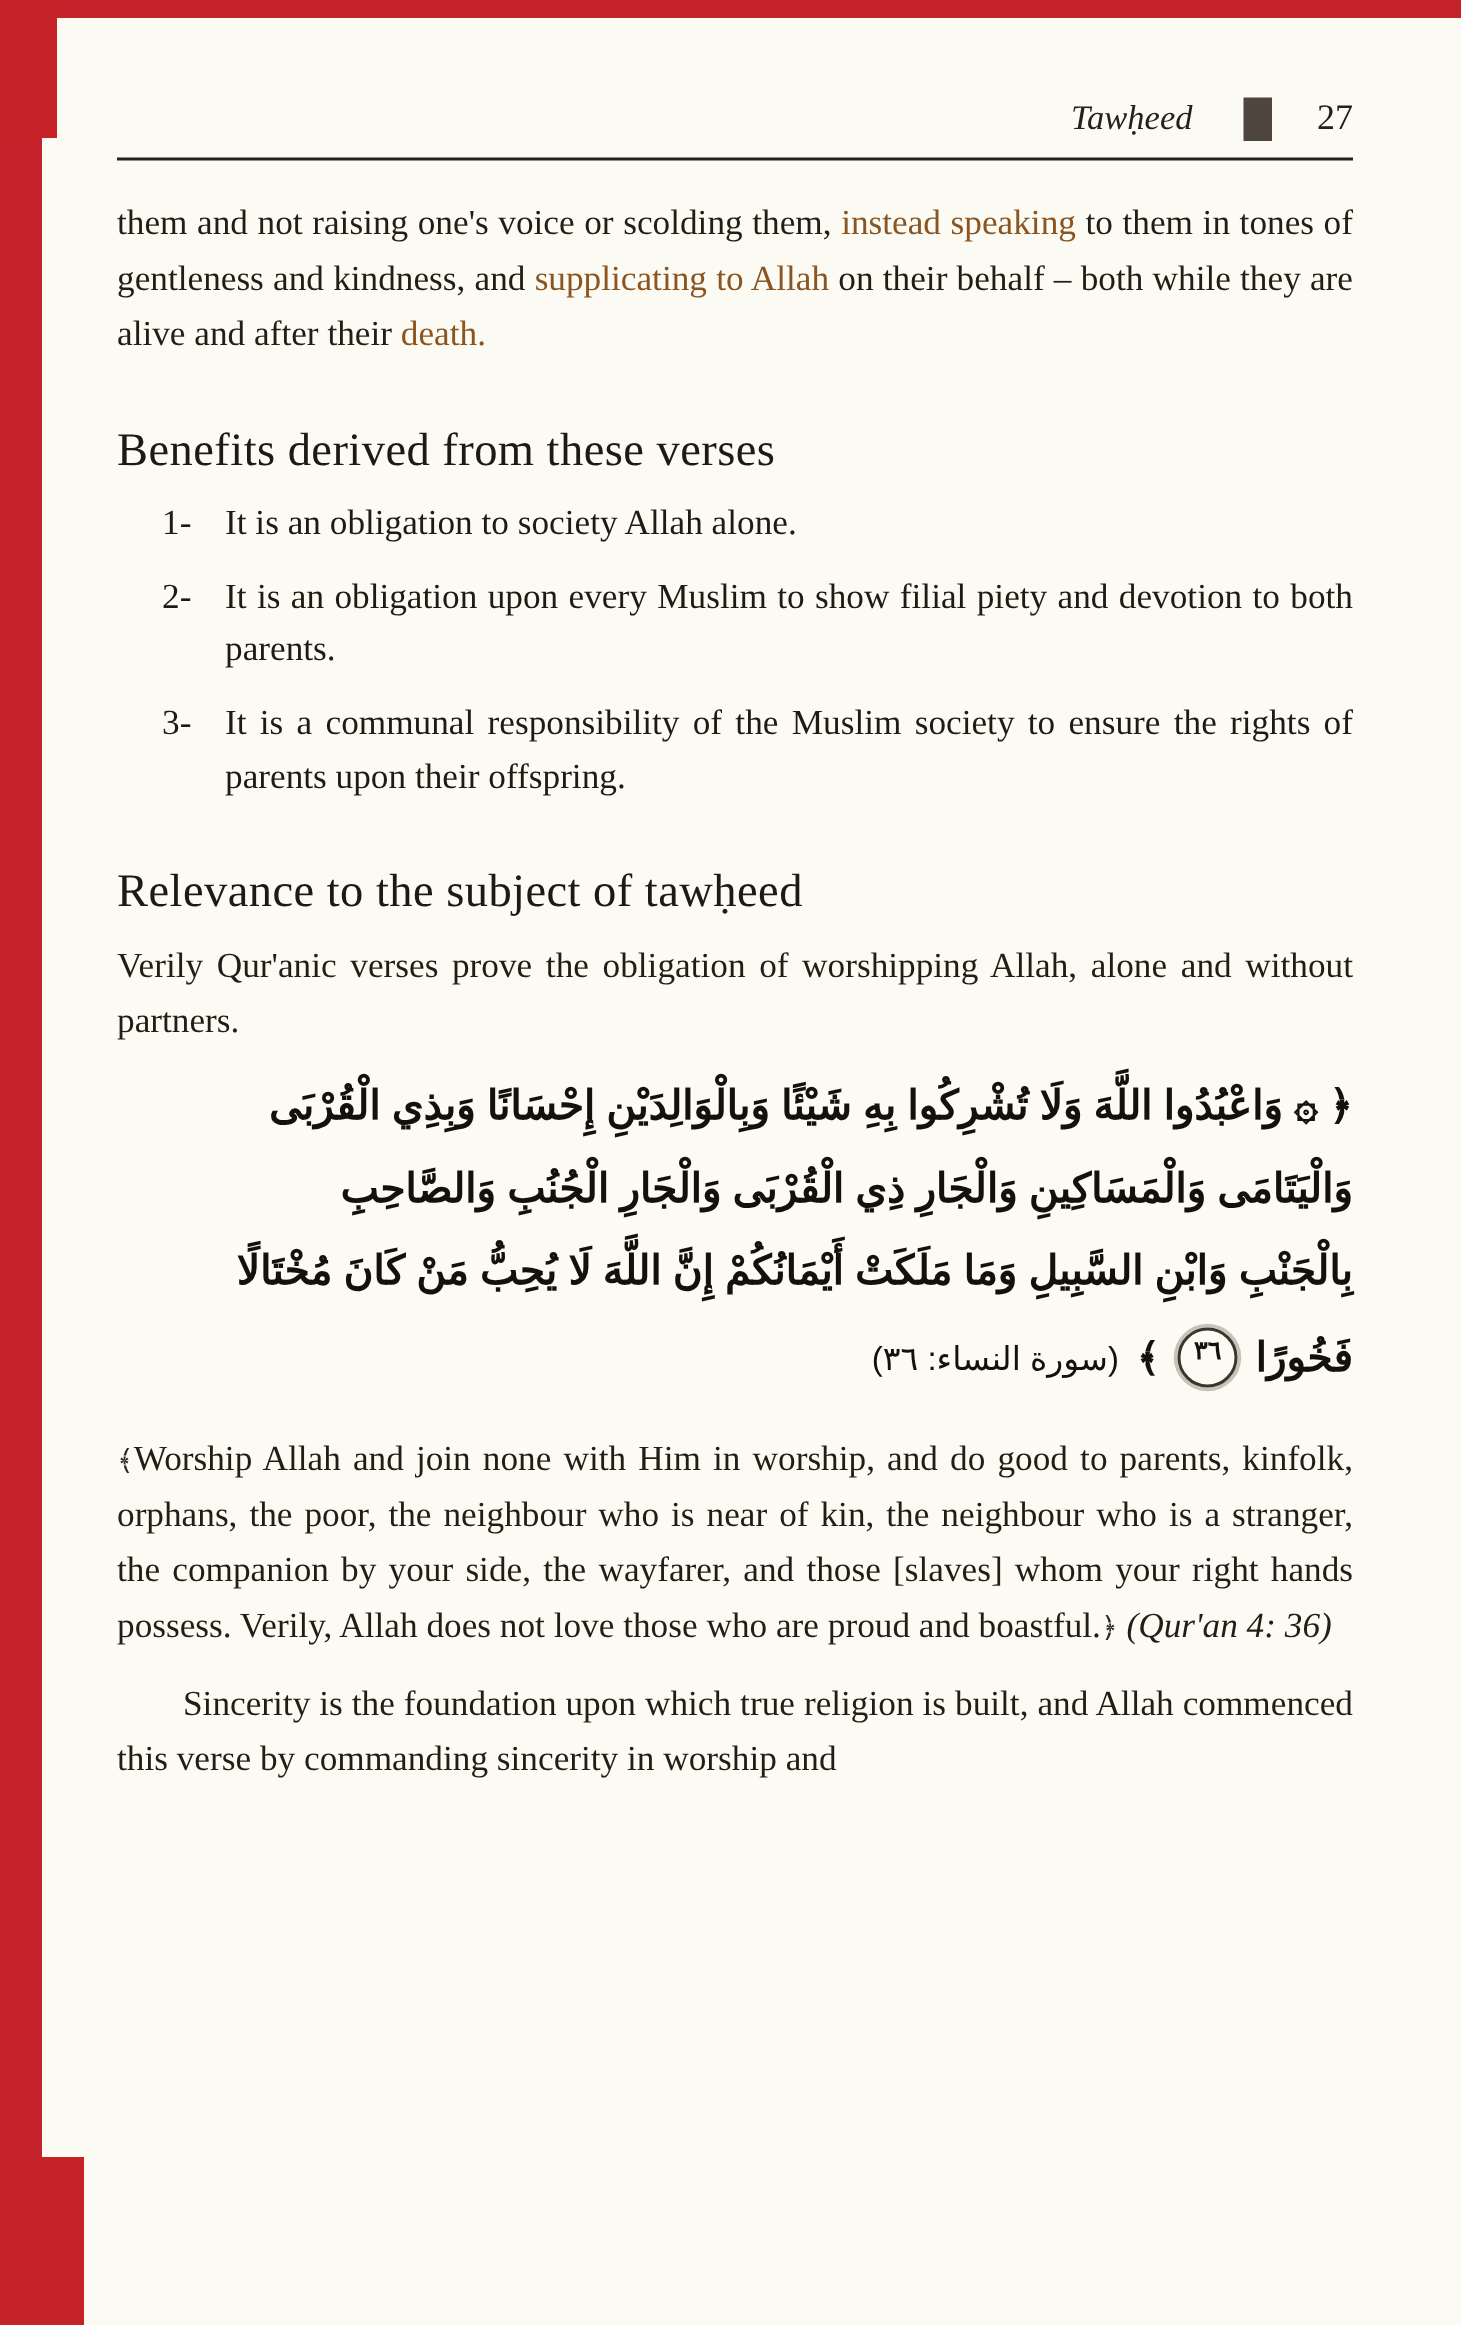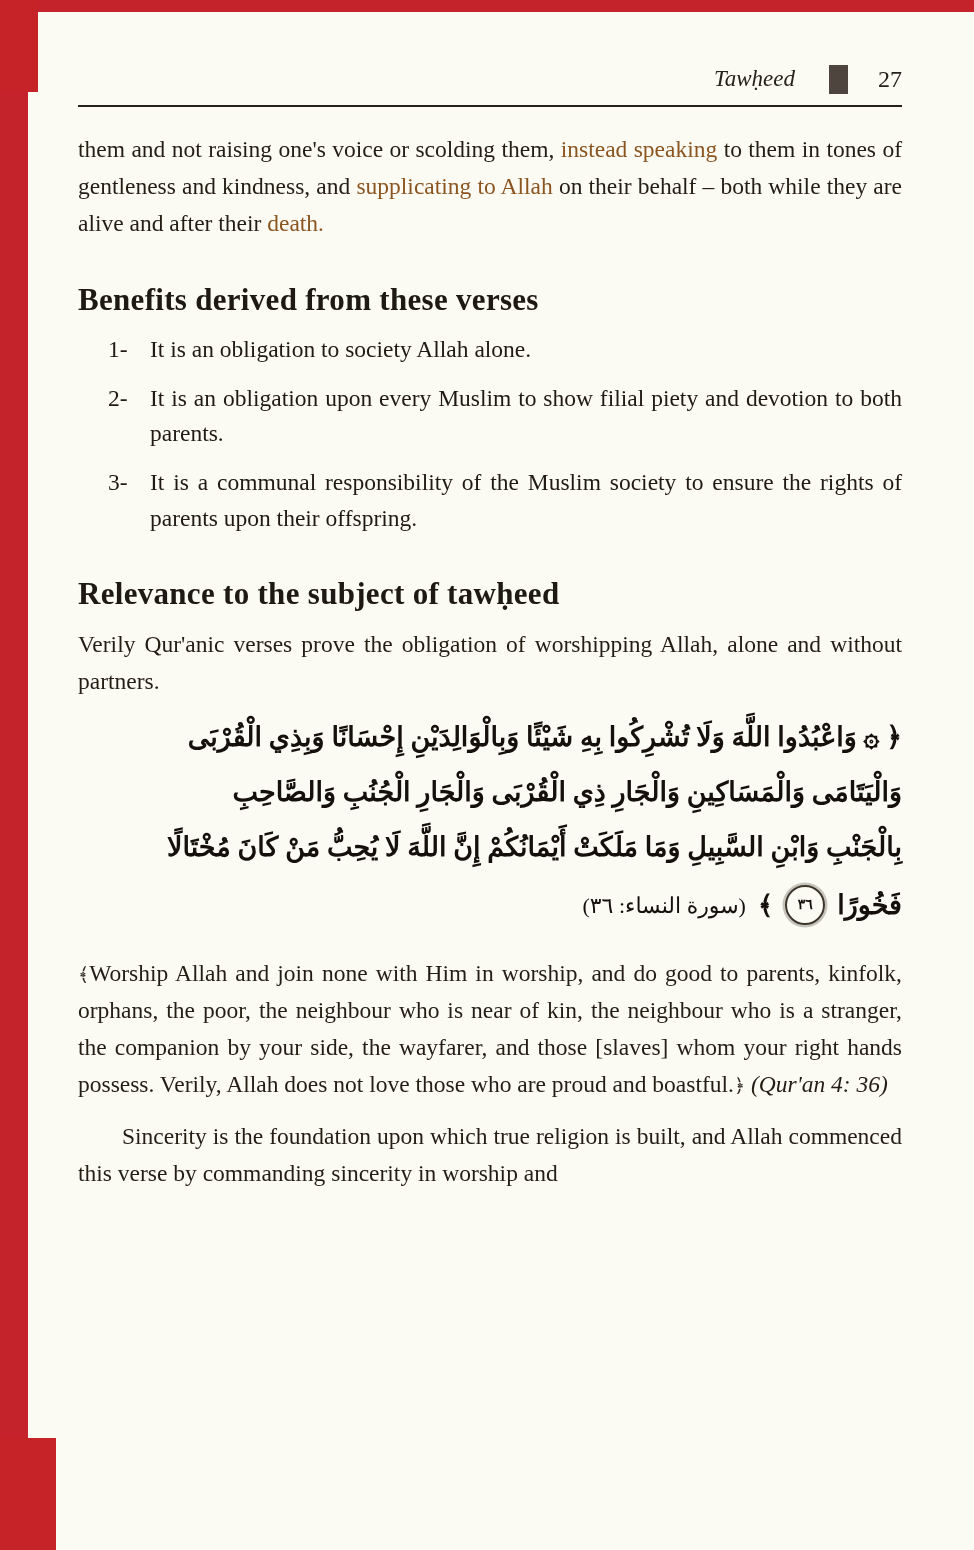--- a/index.html
+++ b/index.html
@@ -26,21 +26,21 @@
   .header-block { display:inline-block; width:19px; height:29px; background:#4e463e; margin:0 10px 0 14px; }
   .page-number { font-size:24px; color:#25201a; }
   .header-rule { border-top:2.5px solid #26211b; margin-top:9px; }
 
   
   .body-text { font-size:23.5px; line-height:1.57; text-align:justify; margin:0; color:#241d14; }
   .intro { margin-top:24px; }
   .t-brown { color:#8a5520; }
 
   .section-heading {
-    font-size:31px; font-weight:bold; letter-spacing:0.3px;
+    font-size:31px; font-weight:normal; letter-spacing:0.3px;
     margin:40px 0 8px 0; color:#1e1912;
   }
 
   .list { margin-top:8px; padding-left:30px; }
   .list-item { display:flex; font-size:23.5px; line-height:1.5; margin-top:14px; }
   .list-item .num { flex:none; width:42px; }
   .list-item .txt { flex:1; text-align:justify; }
 
   .relevance-par { margin-top:14px; }
 
@@ -58,31 +58,31 @@
     position:absolute; left:50%; top:50%; transform:translate(-50%,-50%);
     font-size:36px; font-weight:bold; color:#1c1710; padding:0 16px; z-index:2;
   }
 
   .verse-intro { margin-top:30px; font-size:23.5px; }
   .honorific { font-family:"DejaVu Sans", sans-serif; font-size:13px; vertical-align:1px; }
 
   
   .arabic {
     direction:rtl; text-align:right;
-    font-family:Liberation Serif, serif;
+    font-family:Liberation Sans, sans-serif;
     font-size:27px; font-weight:bold; line-height:2.05;
     color:#15100b; margin-top:10px;
   }
   .ar-last { display:flex; align-items:center; gap:12px; line-height:1.6; margin-top:8px; }
   .ayah-circle {
     display:inline-flex; width:36px; height:36px; flex:none;
     border:2px solid #3c352b; border-radius:50%;
     box-shadow:0 0 0 2.5px rgba(60,53,43,0.28);
-    align-items:center; justify-content:center;
-    font-size:14px;
+    align-items:flex-start; justify-content:center;
+    font-size:17px;
   }
   .ar-bracket { font-weight:bold; font-size:26px; }
   .ar-citation { font-weight:normal; font-size:22px; }
 
   .translation { margin-top:28px; }
   .ornament { font-family:"DejaVu Sans", sans-serif; font-size:19px; color:#2b241b; }
   .citation-italic { font-style:italic; }
 
   .closing { margin-top:16px; text-indent:44px; }
 </style>

